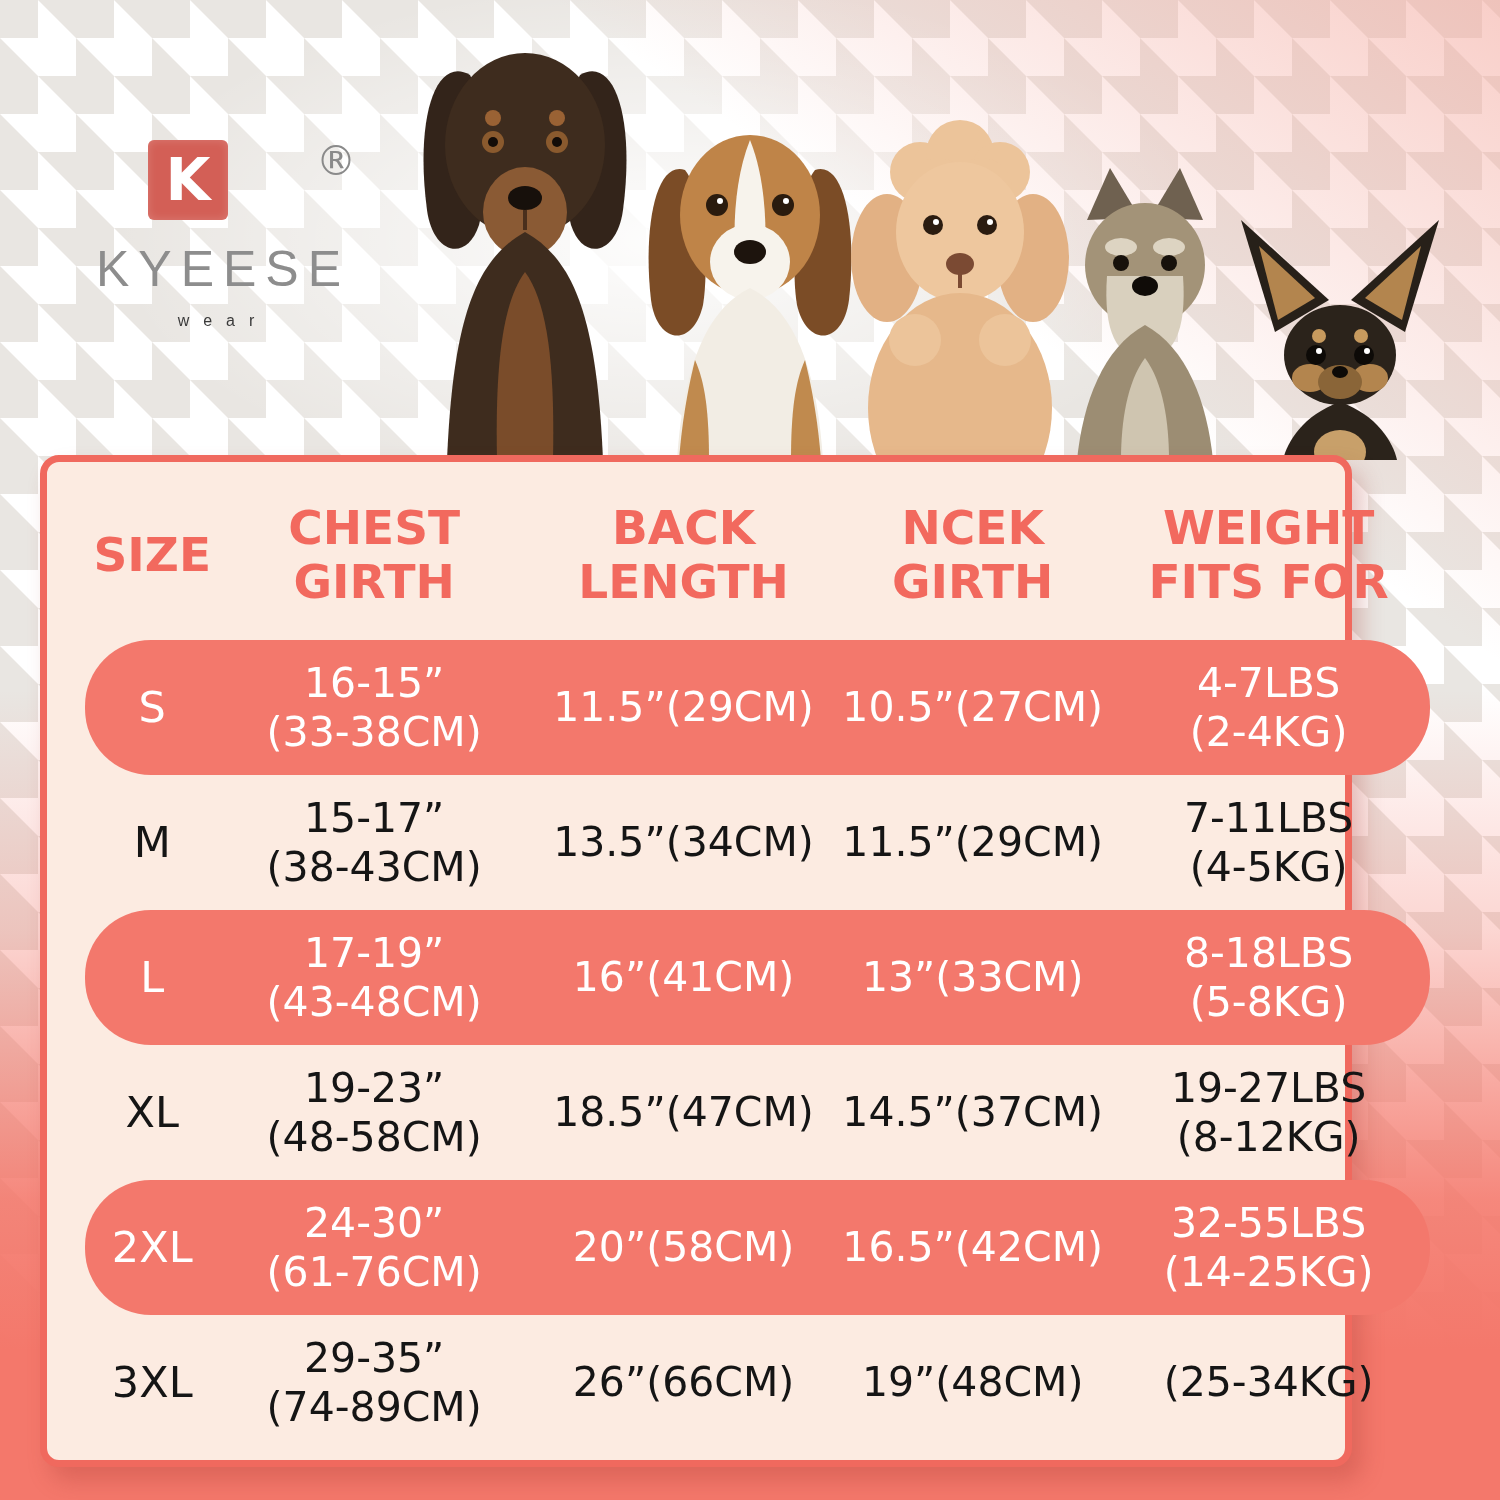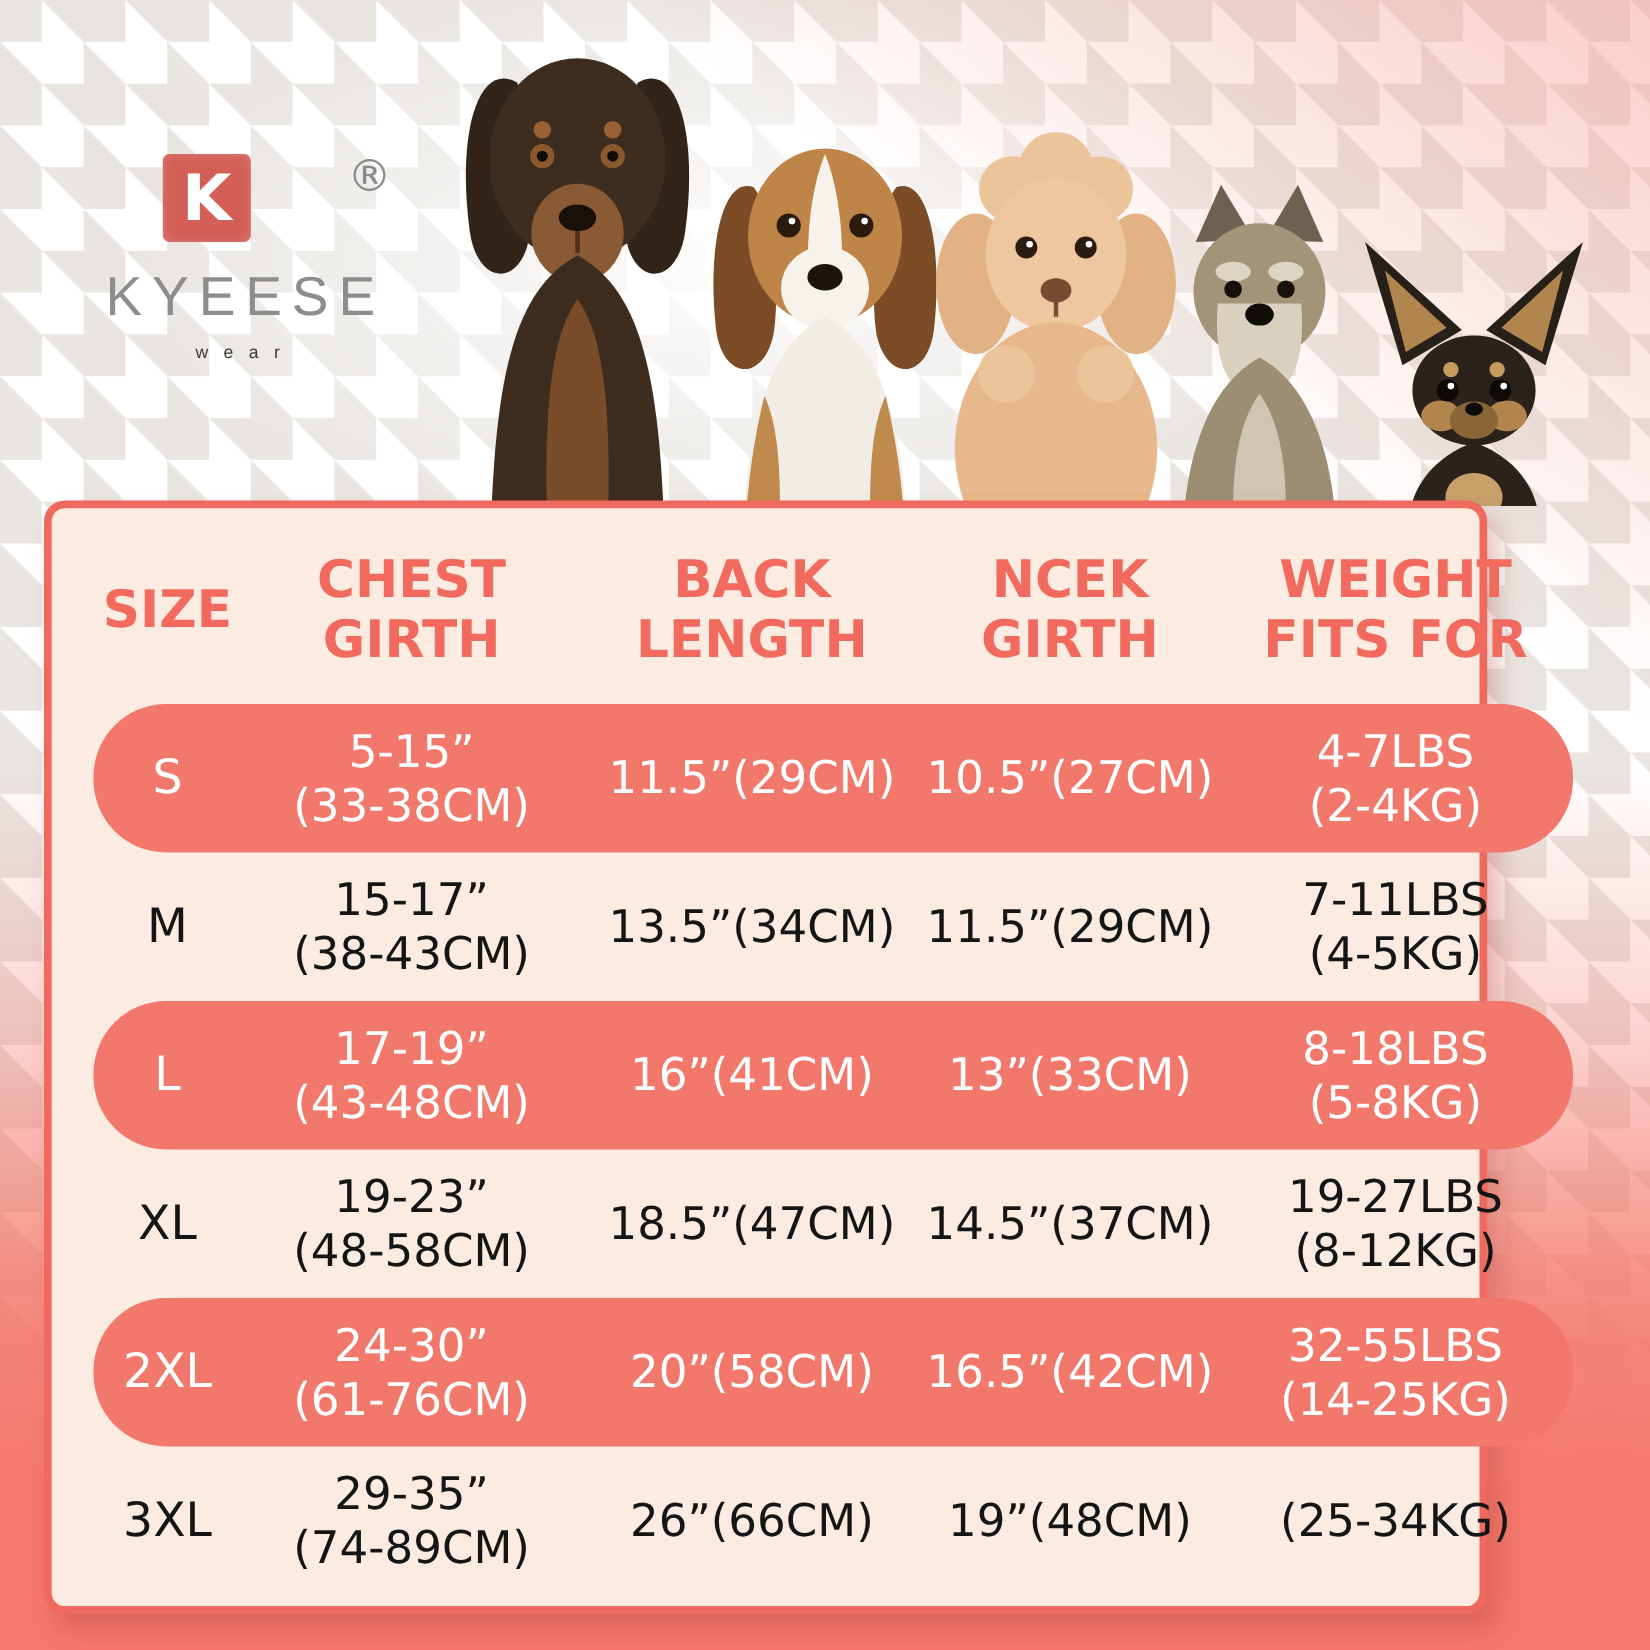--- a/index.html
+++ b/index.html
@@ -199,21 +199,21 @@
         <div>WEIGHT</div>
         <div>FITS FOR</div>
       </div>
     </div>
 
     <div class="tbody">
 
       <div class="row hl">
         <div class="cell size">S</div>
         <div class="cell">
-          <div>5-15”</div>
+          <div>16-15”</div>
           <div>(33-38CM)</div>
         </div>
         <div class="cell">11.5”(29CM)</div>
         <div class="cell">10.5”(27CM)</div>
         <div class="cell">
           <div>4-7LBS</div>
           <div>(2-4KG)</div>
         </div>
       </div>
 

